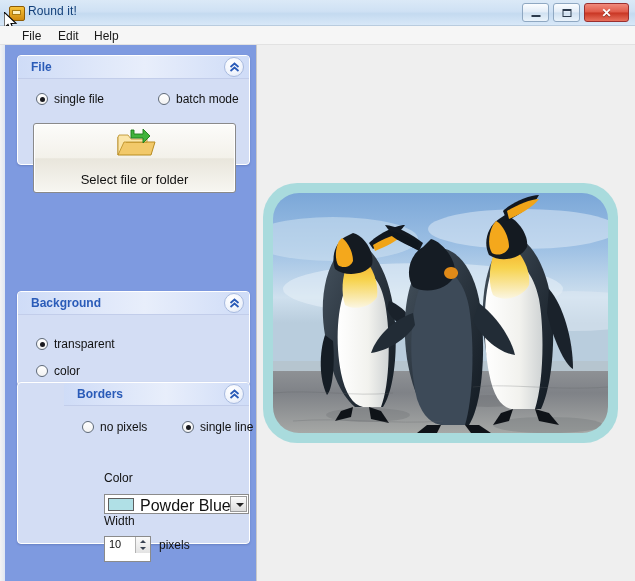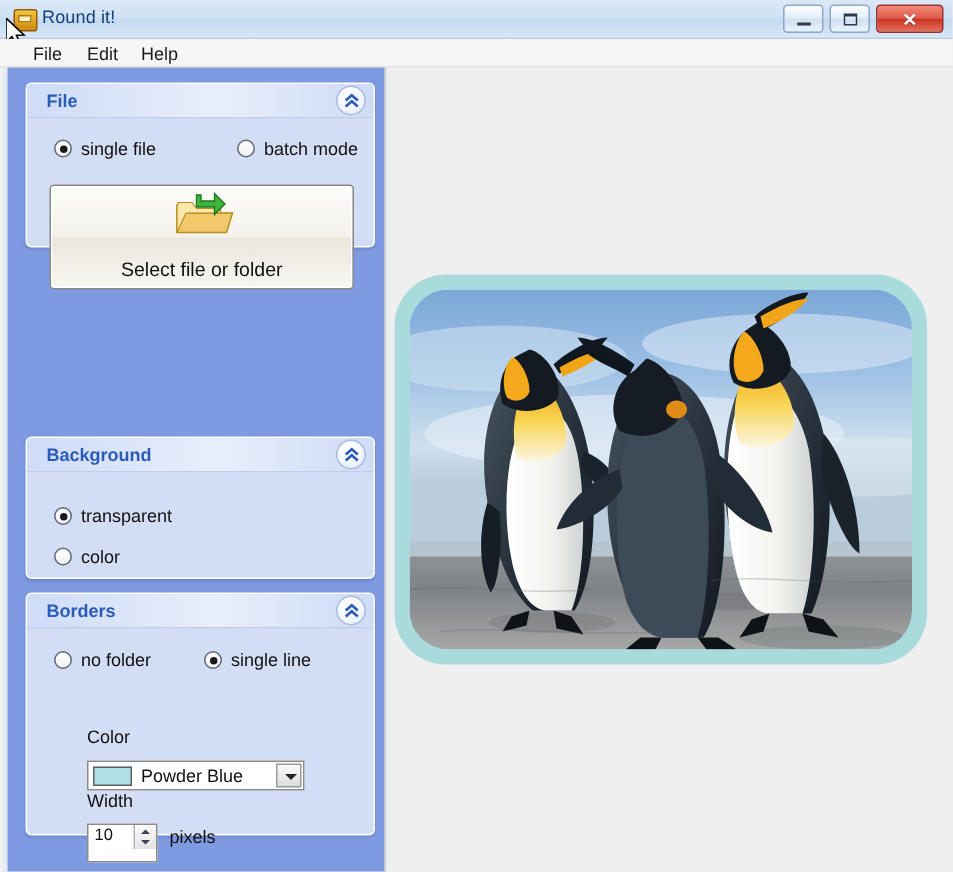--- a/index.html
+++ b/index.html
@@ -152,21 +152,21 @@
   }
   
   .combo{
     position:absolute;left:40px;top:88px;width:145px;height:20px;
     background:#ffffff;border:1px solid #8b8b8b;box-sizing:border-box;
   }
   .combo .sw{
     position:absolute;left:3px;top:3px;width:26px;height:13px;
     border:1px solid #5e5e5e;box-sizing:border-box;
   }
-  .combo .txt{position:absolute;left:35px;top:2px;font-size:12px;color:#111;}
+  .combo .txt{position:absolute;left:35px;top:2px;font-size:16px;color:#111;}
   .combo .arrowbox{
     position:absolute;right:1px;top:1px;width:17px;height:16px;
     background:linear-gradient(to bottom,#fbfbfb,#dcdcdc);
     border:1px solid #9a9a9a;box-sizing:border-box;
   }
   .combo .arrowbox:after{
     content:"";position:absolute;left:5px;top:6px;
     border-left:4px solid transparent;border-right:4px solid transparent;
     border-top:4px solid #222;
   }
@@ -282,34 +282,34 @@
             <span class="dot"></span>
             <span class="lbl">transparent</span>
           </div>
           <div class="radio" style="left:18px;top:49px;">
             <span class="dot"></span>
             <span class="lbl">color</span>
           </div>
         </div>
       </div>
 
-      <div class="panel" style="top:350px;height:162px;">
+      <div class="panel" style="top:337px;height:162px;padding-left:46px;">
         <div class="panel-head">
           <div class="panel-title">Borders</div>
           <div class="collapse-btn">
             <svg width="13" height="13" viewBox="0 0 13 13">
               <polyline points="2.5,6 6.5,2.5 10.5,6" fill="none" stroke="#2a5bb8" stroke-width="1.8"></polyline>
               <polyline points="2.5,10 6.5,6.5 10.5,10" fill="none" stroke="#2a5bb8" stroke-width="1.8"></polyline>
             </svg>
           </div>
         </div>
         <div class="panel-body">
           <div class="radio" style="left:18px;top:14px;">
             <span class="dot"></span>
-            <span class="lbl">no folder</span>
+            <span class="lbl">no pixels</span>
           </div>
           <div class="radio on" style="left:118px;top:14px;">
             <span class="dot"></span>
             <span class="lbl">single line</span>
           </div>
 
           <div class="lbl-static" style="left:40px;top:65px;">Color</div>
           <div class="combo">
             <span class="sw" style="background:#b0e0e6"></span>
             <span class="txt">Powder Blue</span>

